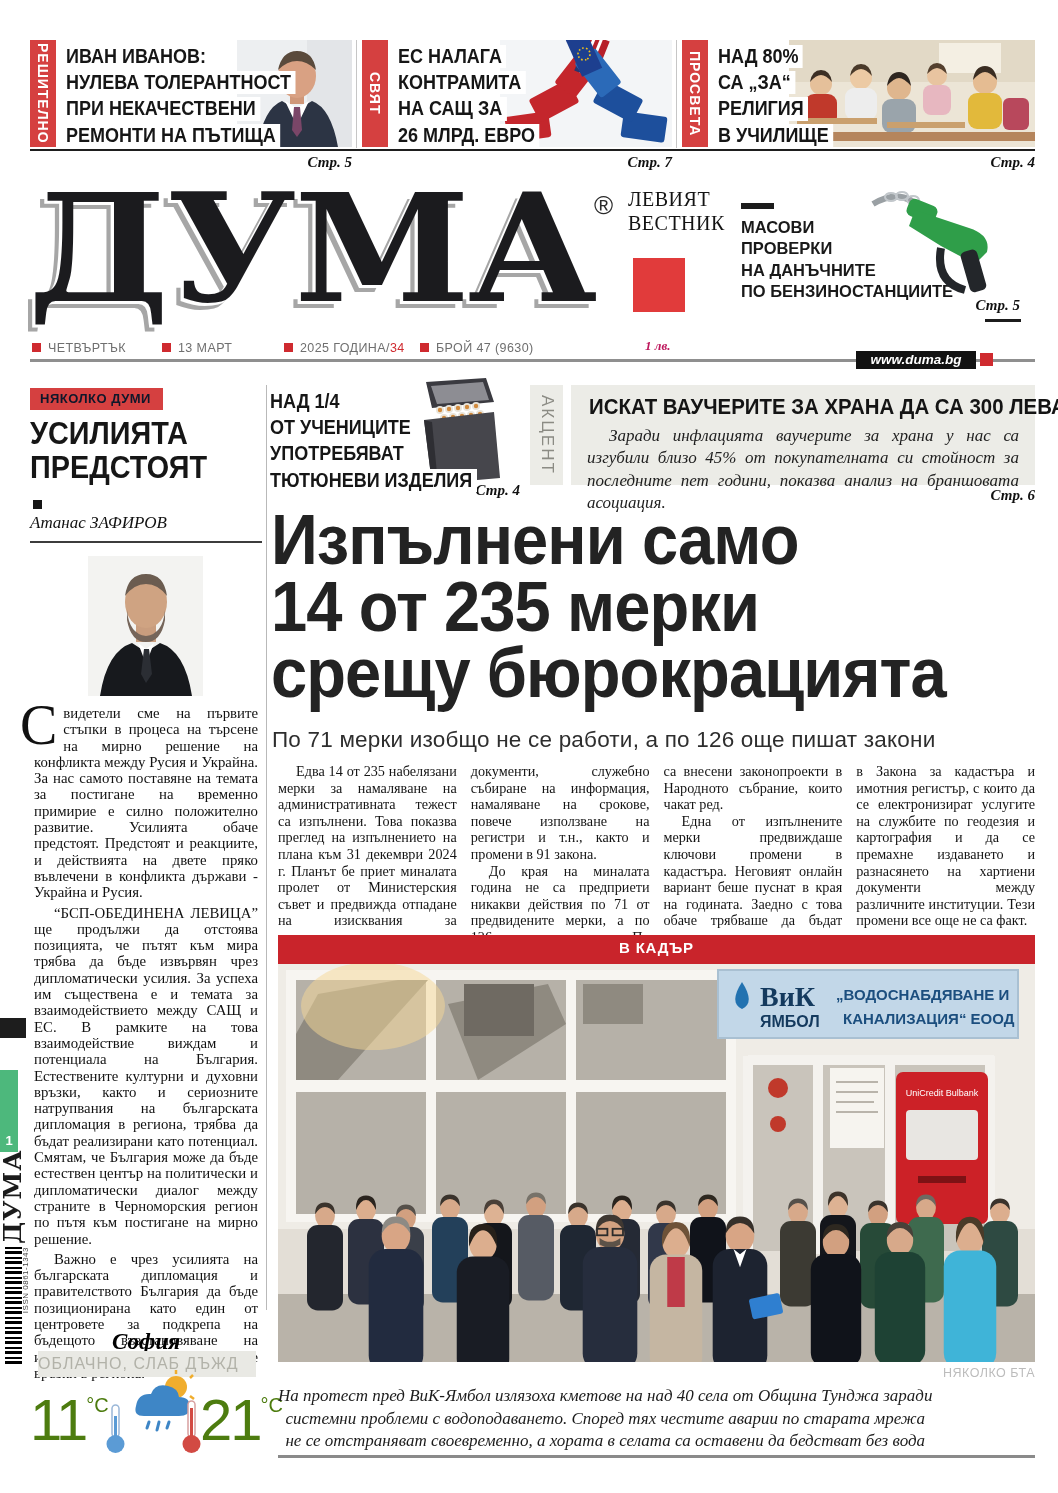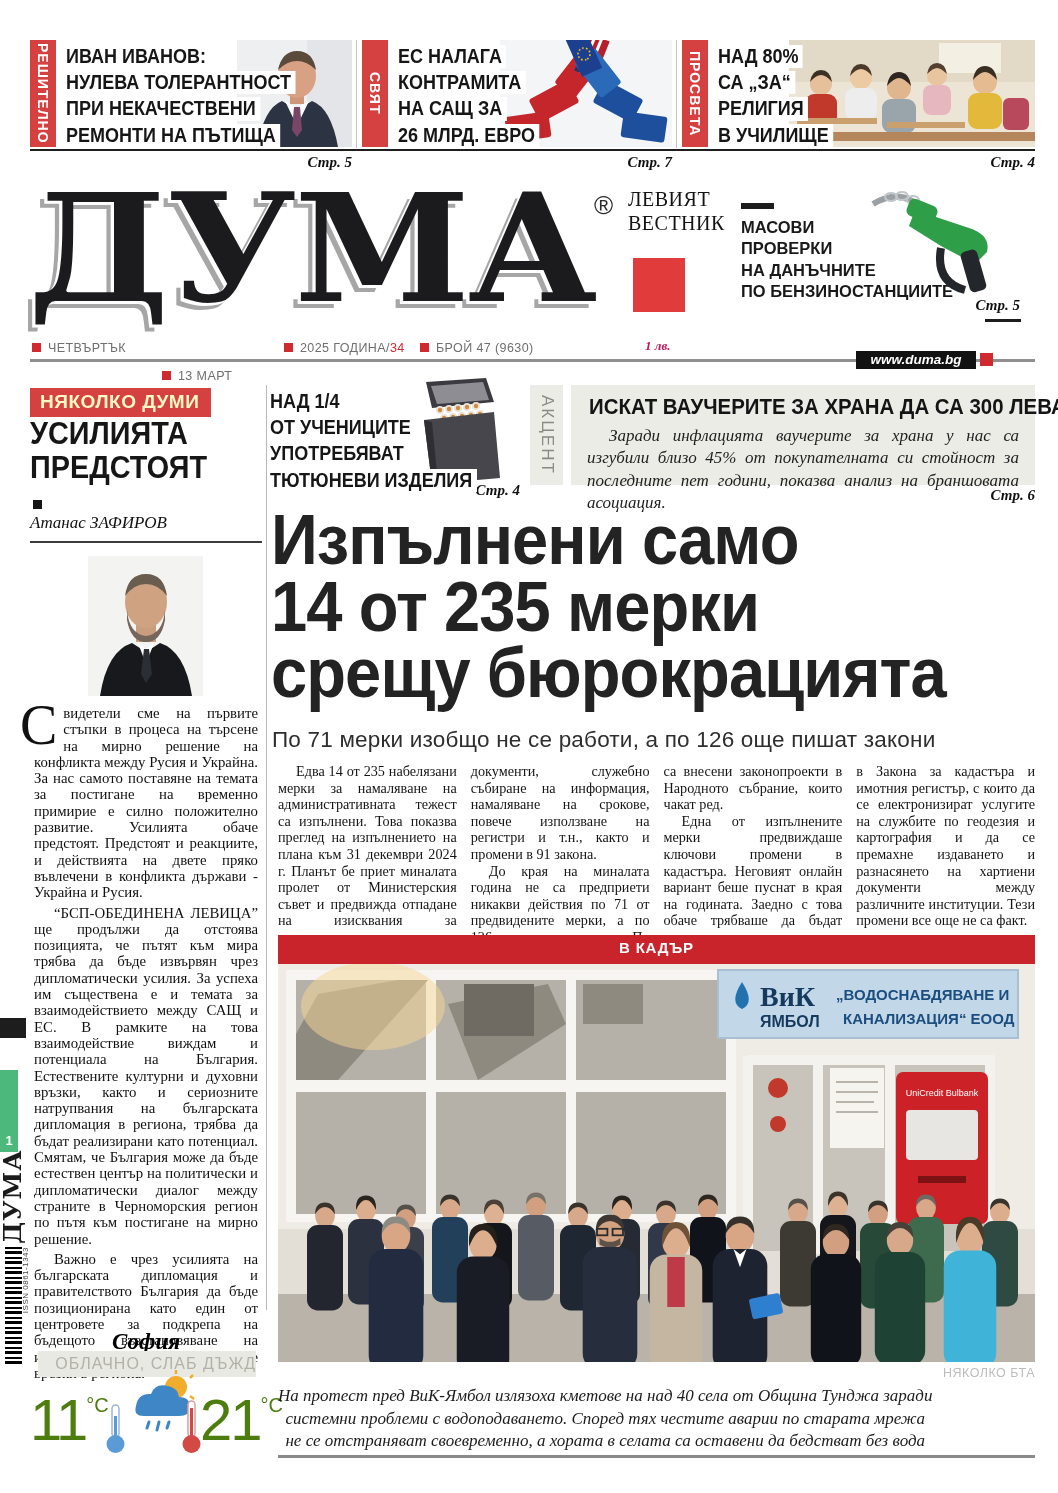--- a/index.html
+++ b/index.html
@@ -48,39 +48,39 @@
   .dl-item .sq{display:inline-block;width:9px;height:9px;background:var(--red);margin-right:7px;}
   .year-red{color:var(--red);}
   .price{position:absolute;left:645px;top:338px;font-family:"Liberation Serif",serif;
     font-style:italic;font-weight:700;font-size:13px;color:#be185d;}
   .dl-rule{position:absolute;left:30px;width:1005px;top:359px;height:3px;background:#8f8f8f;}
   .webbox{position:absolute;left:856px;top:351px;width:120px;height:18px;background:#121212;
     color:#fff;font-style:italic;font-weight:700;font-size:13.5px;text-align:center;line-height:18px;}
   .web-sq{position:absolute;left:980px;top:353px;width:13px;height:13px;background:var(--red);}
 
   
-  .kicker{position:absolute;left:30px;top:388px;background:var(--label-red);color:#fef9c3;
-    font-weight:700;font-size:19px;padding:3px 12px 4px 10px;letter-spacing:.5px;}
+  .kicker{position:absolute;left:30px;top:388px;background:var(--label-red);color:#0f172a;
+    font-weight:700;font-size:13px;padding:3px 12px 4px 10px;letter-spacing:.5px;}
   .op-title{position:absolute;left:30px;top:417px;font-size:31px;font-weight:800;line-height:1.1;
     white-space:pre-line;color:#161616;transform:scaleX(.93);transform-origin:0 0;}
   .sq-bullet{position:absolute;left:33px;top:500px;width:9px;height:9px;background:#161616;}
   .author{position:absolute;left:30px;top:513px;font-family:"Liberation Serif",serif;
     font-style:italic;font-size:17px;color:#111;}
   .author-rule{position:absolute;left:30px;top:541px;width:232px;height:2px;background:#3c3c3c;}
   .portrait{position:absolute;left:88px;top:556px;}
   .op-body{position:absolute;left:30px;top:701px;width:232px;font-family:"Liberation Serif",serif;
     font-size:14.8px;line-height:16.3px;text-align:justify;color:#111;}
   .op-body p{margin:4px;} .op-body p.ind{text-indent:20px;}
   .dropcap{float:left;font-family:"Liberation Serif",serif;font-size:56px;line-height:44px;
     margin:2px 6px 0 -10px;color:#111;}
   .v-div{position:absolute;left:266px;top:385px;width:1px;height:925px;background:#b9b9b9;}
   .city{position:absolute;left:30px;top:1329px;width:232px;text-align:center;
     font-family:"Liberation Serif",serif;font-style:italic;font-weight:700;font-size:23px;}
   .forecast{position:absolute;left:38px;top:1351px;width:218px;height:26px;background:#e9e9e4;
-    color:#b2b2a9;font-size:16px;text-align:right;line-height:26px;letter-spacing:1px;}
+    color:#b2b2a9;font-size:16px;text-align:left;line-height:26px;letter-spacing:1px;}
   .temps{position:absolute;left:22px;top:1374px;width:250px;height:90px;}
   .temp{position:absolute;font-size:58px;color:#4d7c0f;letter-spacing:-2px;}
   .temp .deg{font-size:20px;vertical-align:28px;letter-spacing:0;}
   #temp-low{left:8px;top:12px;} #temp-high{left:178px;top:12px;}
   .therm{position:absolute;} #therm-blue{left:82px;top:28px;} #therm-red{left:158px;top:24px;}
   .cloudicon{position:absolute;left:94px;top:-4px;}
 
   
   .tobacco-lines{position:absolute;left:270px;top:390px;z-index:2;}
   .tobacco-pack{position:absolute;left:388px;top:376px;z-index:1;}
@@ -242,21 +242,21 @@
     </g>
     <rect x="62" y="20" width="30" height="18" rx="6" fill="#2f9e49" transform="rotate(22 77 29)"></rect>
     <path d="M70 28 L124 46 Q146 53 142 70 L130 82 L96 64 L64 44 Z" fill="#2f9e49"></path>
     <rect x="120" y="68" width="17" height="42" rx="5" fill="#23262a" transform="rotate(-16 128 89)"></rect>
     <path d="M96 66 Q90 100 120 108" stroke="#23262a" stroke-width="8" fill="none"></path>
   </svg>
   <div class="side-page str">Стр. 5</div>
   <div class="side-underline"></div>
 
   <div class="dl-item" style="left:32px;"><span class="sq"></span><span>ЧЕТВЪРТЪК</span></div>
-  <div class="dl-item" style="left:162px;margin-top:28px;"><span class="sq"></span><span>13 МАРТ</span></div>
+  <div class="dl-item" style="left:162px;"><span class="sq"></span><span>13 МАРТ</span></div>
   <div class="dl-item" style="left:284px;"><span class="sq"></span><span>2025 ГОДИНА/</span><span class="year-red">34</span></div>
   <div class="dl-item" style="left:420px;"><span class="sq"></span><span>БРОЙ 47 (9630)</span></div>
   <div class="price">1 лв.</div>
   <div class="dl-rule"></div>
   <div class="webbox">www.duma.bg</div>
   <div class="web-sq"></div>
 
   <div class="kicker">НЯКОЛКО ДУМИ</div>
   <div class="op-title">УСИЛИЯТА
 ПРЕДСТОЯТ</div>

